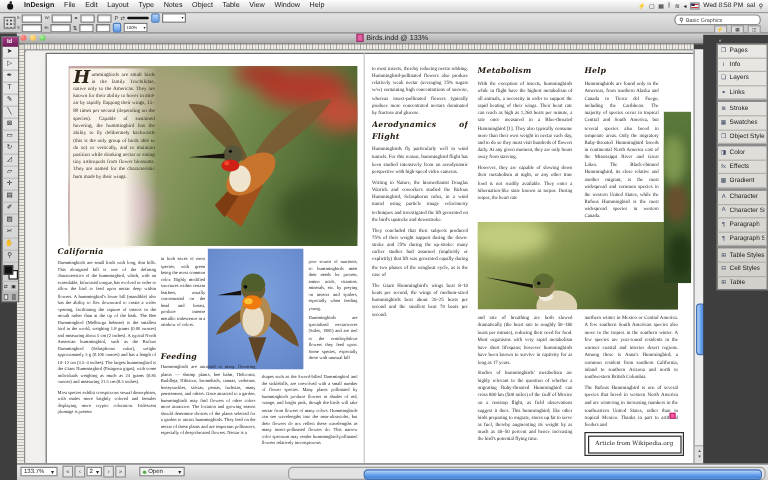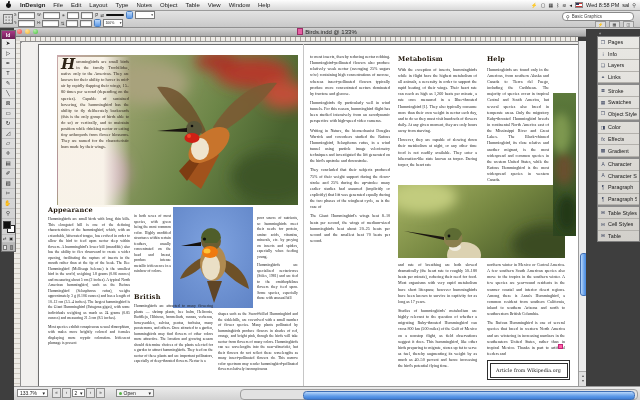--- a/index.html
+++ b/index.html
@@ -54,21 +54,21 @@
   .rulercorner{position:absolute;left:14px;top:36px;width:6px;height:5px;background:#dcd9d3;border:0.5px solid #9a9a9a;z-index:4}
   .canvas{position:absolute;left:20px;top:41px;width:558px;height:345px;background:#f1f0ee;overflow:hidden;z-index:3}
   .spread{position:absolute;left:18px;top:3px;width:539px;height:360px;background:#fff;
     border:0.5px solid #6e6e6e;box-shadow:2.5px 2.5px 4px rgba(0,0,0,.5)}
   .spine{position:absolute;left:283px;top:3px;width:1px;height:360px;background:#c6c6c6}
   
   .tcol{position:absolute;font-family:"Liberation Serif",serif;font-size:3.8px;line-height:1.45;
     color:#1c1c1c;text-align:justify;overflow:hidden}
   .rp .tcol2{font-size:4.1px;line-height:1.5}
   .tcol p{margin:0 0 3px}
-  .shead{font-family:"DejaVu Serif",serif;font-weight:bold;font-size:6.5px;
+  .shead{font-family:"DejaVu Serif",serif;font-style:italic;font-weight:bold;font-size:6.5px;
     margin:1px 0 2px;color:#241a0e;letter-spacing:.2px}
   .introblock{position:absolute;left:38px;top:16px;width:68px;height:146px;padding:2px 2px 2px 3px;
     background:linear-gradient(90deg,rgba(251,246,236,.96) 62%,rgba(251,246,236,0));
     font-family:"Liberation Serif",serif;font-size:4.3px;line-height:1.42;color:#33291f;text-align:justify;overflow:hidden}
   .dropcap{float:left;font-family:"DejaVu Serif",serif;font-style:italic;font-weight:bold;
     font-size:15px;line-height:11px;margin:0 1px 0 0;color:#2e2416}
   .photo{position:absolute;overflow:hidden}
   .wikibox{position:absolute;left:467px;top:319px;width:78px;height:15px;border:1px solid #2e2e2e;padding:1.5px;background:#fff}
   .wikibox .inner{border:0.5px solid #2e2e2e;width:100%;height:100%;display:flex;align-items:center;justify-content:center;
     font-family:"DejaVu Serif",serif;font-size:4.8px;color:#1c1c1c;box-sizing:border-box}
@@ -326,42 +326,43 @@
     </defs>
     <rect width="23" height="143" fill="url(#p4bg)"></rect>
     <g filter="url(#p4blur)">
       <ellipse cx="8" cy="40" rx="10" ry="20" fill="#7e9850"></ellipse>
       <ellipse cx="11" cy="76" rx="9" ry="16" fill="#6b4f2e"></ellipse>
       <ellipse cx="14" cy="120" rx="10" ry="18" fill="#243818"></ellipse>
     </g>
   </svg>
 
   <div class="tcol" style="left:28px;top:164px;width:82px;height:192px">
-    <div class="shead">Appearance</div>
+    <div class="shead">California</div>
     <p>Hummingbirds are small birds with long, thin bills. This elongated bill is one of the defining characteristics of the hummingbird, which, with an extendable, bifurcated tongue, has evolved in order to allow the bird to feed upon nectar deep within flowers. A hummingbird's lower bill (mandible) also has the ability to flex downward to create a wider opening, facilitating the capture of insects in the mouth rather than at the tip of the beak. The Bee Hummingbird (Mellisuga helenae) is the smallest bird in the world, weighing 1.8 grams (0.06 ounces) and measuring about 5 cm (2 inches). A typical North American hummingbird, such as the Rufous Hummingbird (Selasphorus rufus), weighs approximately 3 g (0.106 ounces) and has a length of 10–12 cm (3.5–4 inches). The largest hummingbird is the Giant Hummingbird (Patagona gigas), with some individuals weighing as much as 24 grams (0.85 ounces) and measuring 21.5 cm (8.5 inches).</p>
     <p>Most species exhibit conspicuous sexual dimorphism, with males more brightly colored and females displaying more cryptic coloration. Iridescent plumage is present</p>
   </div>
   <div class="tcol" style="left:114px;top:173px;width:37px;height:78px">
     <p>in both sexes of most species, with green being the most common color. Highly modified structures within certain feathers, usually concentrated on the head and breast, produce intense metallic iridescence in a rainbow of colors.</p>
   </div>
   <div class="tcol" style="left:114px;top:251px;width:79px;height:94px">
-    <div class="shead">British</div>
+    <div class="shead">Feeding</div>
     <p>Hummingbirds are attracted to many flowering plants — shrimp plants, bee balm, Heliconia, Buddleja, Hibiscus, bromeliads, cannas, verbenas, honeysuckles, salvias, pentas, fuchsias, many penstemons, and others. Once attracted to a garden, hummingbirds may find flowers of other colors more attractive. The location and growing season should determine choices of the plants selected for a garden to attract hummingbirds. They feed on the nectar of these plants and are important pollinators, especially of deep-throated flowers. Nectar is a</p>
   </div>
   <div class="tcol" style="left:237px;top:175px;width:41px;height:96px">
     <p>poor source of nutrients, so hummingbirds meet their needs for protein, amino acids, vitamins, minerals, etc. by preying on insects and spiders, especially when feeding young.</p>
     <p>Hummingbirds are specialized nectarivores (Stiles, 1981) and are tied to the ornithophilous flowers they feed upon. Some species, especially those with unusual bill</p>
   </div>
   <div class="tcol" style="left:198px;top:271px;width:80px;height:74px">
     <p>shapes such as the Sword-billed Hummingbird and the sicklebills, are coevolved with a small number of flower species. Many plants pollinated by hummingbirds produce flowers in shades of red, orange, and bright pink, though the birds will take nectar from flowers of many colors. Hummingbirds can see wavelengths into the near-ultraviolet, but their flowers do not reflect these wavelengths as many insect-pollinated flowers do. This narrow color spectrum may render hummingbird-pollinated flowers relatively inconspicuous</p>
   </div>
 
   <div class="rp">
     <div class="tcol tcol2" style="left:290px;top:13px;width:80px;height:312px">
       <p>to most insects, thereby reducing nectar robbing. Hummingbird-pollinated flowers also produce relatively weak nectar (averaging 25% sugars w/w) containing high concentrations of sucrose, whereas insect-pollinated flowers typically produce more concentrated nectars dominated by fructose and glucose.</p>
+      <div class="shead">Aerodynamics of Flight</div>
       <p>Hummingbirds fly particularly well in wind tunnels. For this reason, hummingbird flight has been studied intensively from an aerodynamic perspective with high-speed video cameras.</p>
       <p>Writing in Nature, the biomechanist Douglas Warrick and coworkers studied the Rufous Hummingbird, Selasphorus rufus, in a wind tunnel using particle image velocimetry techniques and investigated the lift generated on the bird's upstroke and downstroke.</p>
       <p>They concluded that their subjects produced 75% of their weight support during the down-stroke and 25% during the up-stroke: many earlier studies had assumed (implicitly or explicitly) that lift was generated equally during the two phases of the wingbeat cycle, as is the case of</p>
       <p>The Giant Hummingbird's wings beat 8–10 beats per second, the wings of medium-sized hummingbirds beat about 20–25 beats per second and the smallest beat 70 beats per second.</p>
     </div>
     <div class="tcol tcol2" style="left:378px;top:13px;width:79px;height:129px">
       <div class="shead">Metabolism</div>
       <p>With the exception of insects, hummingbirds while in flight have the highest metabolism of all animals, a necessity in order to support the rapid beating of their wings. Their heart rate can reach as high as 1,260 beats per minute, a rate once measured in a Blue-throated Hummingbird [1]. They also typically consume more than their own weight in nectar each day, and to do so they must visit hundreds of flowers daily. At any given moment, they are only hours away from starving.</p>
       <p>However, they are capable of slowing down their metabolism at night, or any other time food is not readily available. They enter a hibernation-like state known as torpor. During torpor, the heart rate</p>
     </div>

